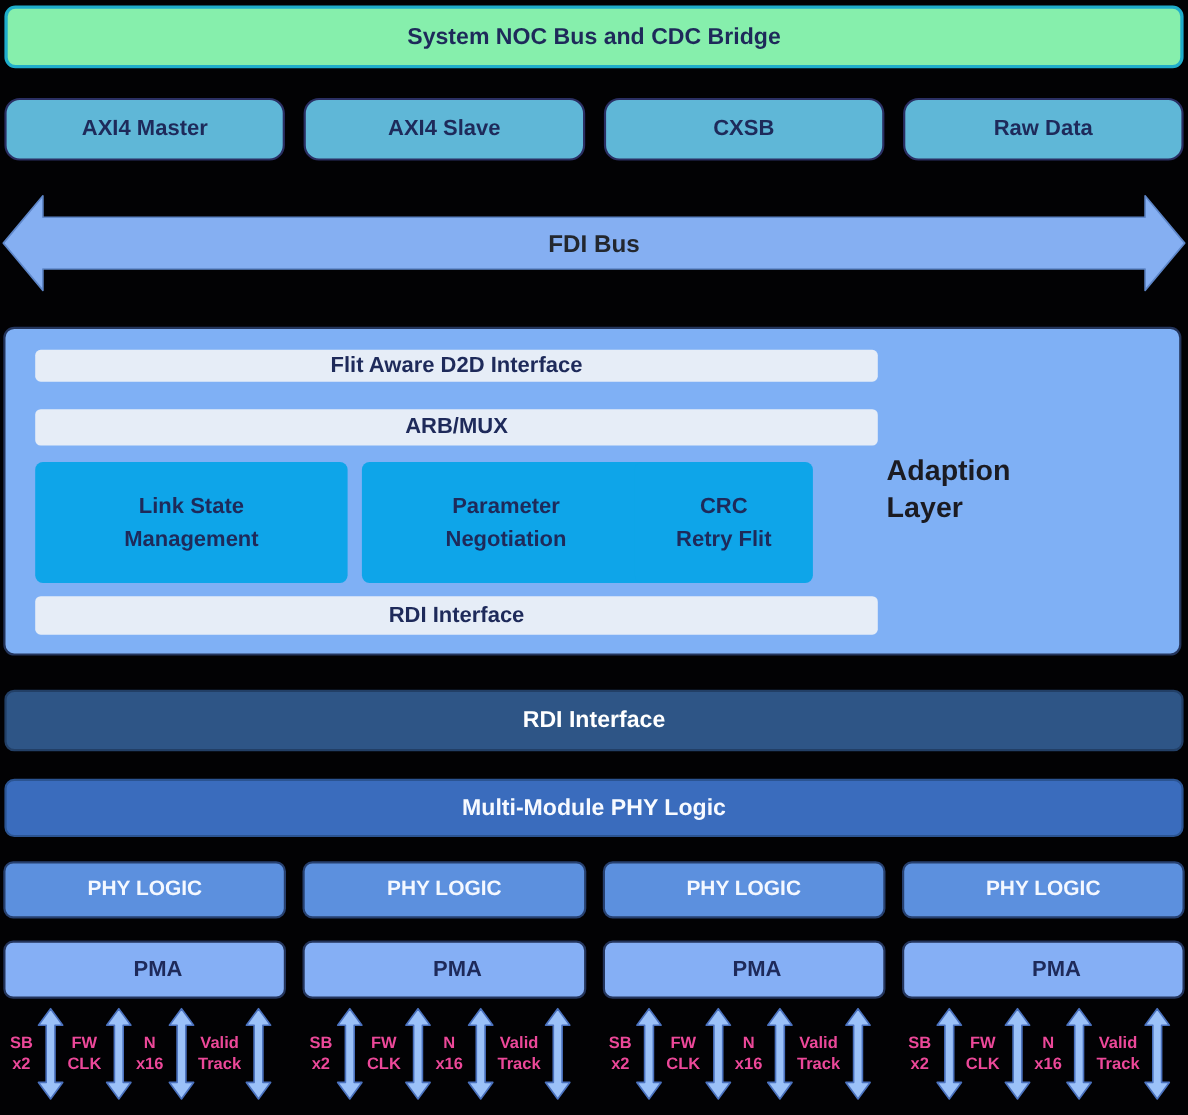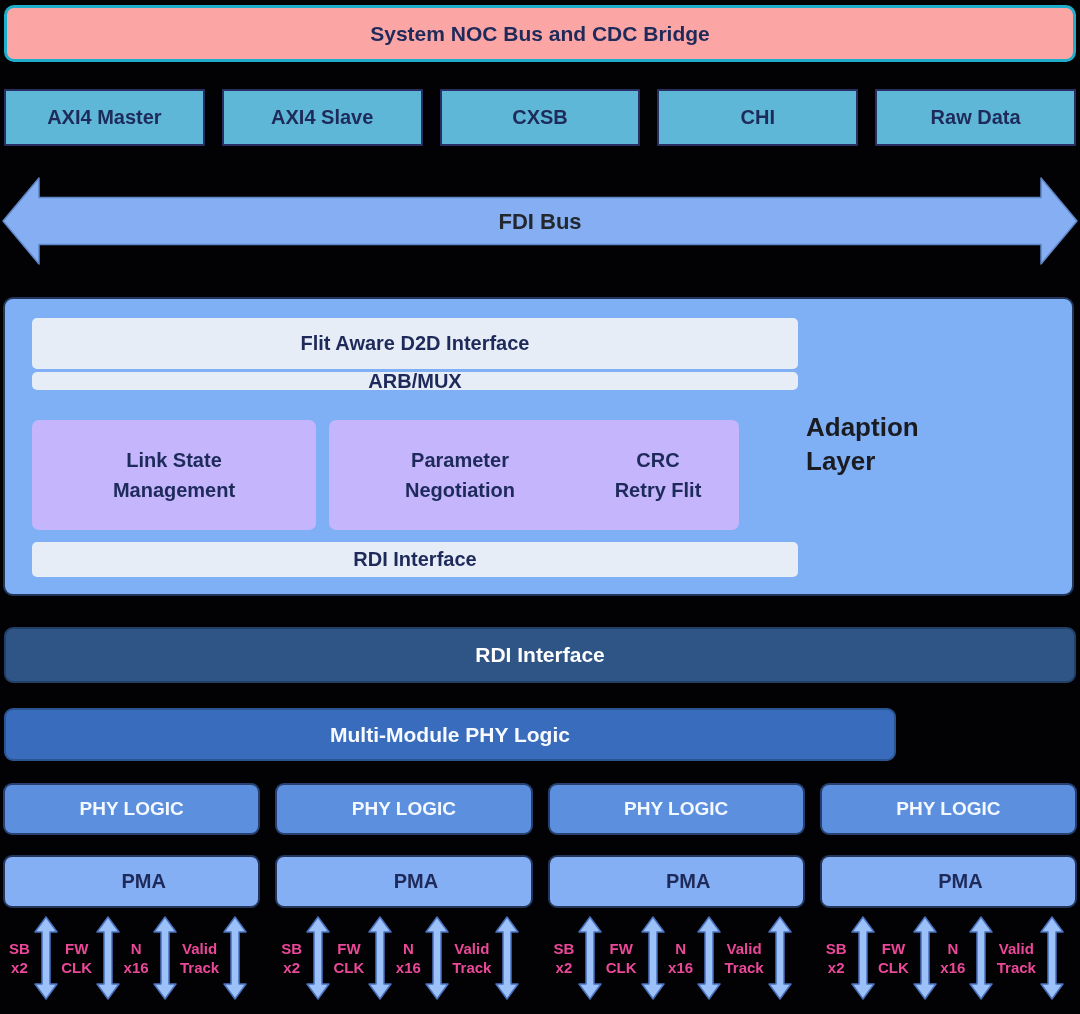--- a/index.html
+++ b/index.html
@@ -7,32 +7,32 @@
   body {
     width: 1080px; height: 1014px;
     font-family: "Liberation Sans", "DejaVu Sans", sans-serif;
     position: relative; overflow: hidden;
   }
   .stage { position: relative; width: 1080px; height: 1014px; background: #020204; }
 
   
   .noc-banner {
     position: absolute; left: 4px; top: 5px; width: 1072px; height: 57px;
-    background: #fca5a5; border: 3px solid #1FADCB; border-radius: 10px;
+    background: #86efac; border: 3px solid #1FADCB; border-radius: 10px;
     display: flex; align-items: center; justify-content: center;
     font-size: 21px; font-weight: 700; color: #1E2A5A;
   }
 
   
   .proto-row {
     position: absolute; left: 4px; top: 89px; width: 1072px; height: 57px;
     display: flex; gap: 17px;
   }
   .proto-box {
-    flex: 1; background: #5FB7D7; border: 2px solid #2A2F63; border-radius: 1px;
+    flex: 1; background: #5FB7D7; border: 2px solid #2A2F63; border-radius: 14px;
     display: flex; align-items: center; justify-content: center;
     font-size: 20px; font-weight: 700; color: #1E2A5A;
   }
 
   
   .fdi-svg { position: absolute; left: 0; top: 175px; display: block; }
   .fdi-svg polygon { fill: #85AFF2; stroke: #5E86C8; stroke-width: 1.5; stroke-linejoin: round; }
   .fdi-text { font-family: "Liberation Sans", "DejaVu Sans", sans-serif;
               font-size: 22px; font-weight: 700; fill: #23272E; }
 
@@ -40,26 +40,26 @@
   .adaption {
     position: absolute; left: 3px; top: 297px; width: 1071px; height: 299px;
     background: #7FB0F5; border: 2px solid #24355C; border-radius: 10px;
   }
   .bar {
     position: absolute; left: 27px; width: 766px;
     background: #E6EDF7; border-radius: 5px;
     display: flex; align-items: center; justify-content: center;
     font-size: 20px; font-weight: 700; color: #1E2A5A;
   }
-  .bar-flit { top: 19px;  height: 51px; }
-  .bar-arb  { top: 73px;  height: 18px; }
+  .bar-flit { top: 19px;  height: 29px; }
+  .bar-arb  { top: 73px;  height: 33px; }
   .bar-rdi  { top: 243px; height: 35px; }
   .block {
     position: absolute; top: 121px; height: 110px;
-    background: #c4b5fd; border-radius: 7px;
+    background: #0ea5e9; border-radius: 7px;
     display: flex; align-items: center; justify-content: center;
     text-align: center; white-space: pre-line; line-height: 1.5;
     font-size: 20px; font-weight: 700; color: #1E2A5A;
   }
   .blk-lsm { left: 27px;  width: 284px; }
   .blk-pn  { left: 324px; width: 262px; }
   .blk-crc { left: 572px; width: 162px; }
   .adaption-title {
     position: absolute; left: 801px; top: 112px; width: 260px;
     text-align: left; white-space: pre-line; line-height: 1.3;
@@ -67,21 +67,21 @@
   }
 
   
   .rdi-dark {
     position: absolute; left: 4px; top: 627px; width: 1072px; height: 56px;
     background: #2E5586; border: 2px solid #223F66; border-radius: 9px;
     display: flex; align-items: center; justify-content: center;
     font-size: 21px; font-weight: 700; color: #FFFFFF;
   }
   .mm-bar {
-    position: absolute; left: 4px; top: 708px; width: 892px; height: 53px;
+    position: absolute; left: 4px; top: 708px; width: 1072px; height: 53px;
     background: #3A6CBD; border: 2px solid #2B5492; border-radius: 9px;
     display: flex; align-items: center; justify-content: center;
     font-size: 21px; font-weight: 700; color: #F7FAFF;
   }
 
   
   .phy-row, .pma-row, .sig-row {
     position: absolute; left: 3px; width: 1074px; display: flex; gap: 15px;
   }
   .phy-row { top: 783px; height: 52px; }
@@ -115,21 +115,20 @@
 <body>
 
 <div class="stage">
 
   <div class="noc-banner">System NOC Bus and CDC Bridge</div>
 
   <div class="proto-row">
     <div class="proto-box">AXI4 Master</div>
     <div class="proto-box">AXI4 Slave</div>
     <div class="proto-box">CXSB</div>
-    <div class="proto-box">CHI</div>
     <div class="proto-box">Raw Data</div>
   </div>
 
   <svg class="fdi-svg" width="1080" height="92" viewBox="0 0 1080 92">
     <polygon points="3,46 39,3 39,22.5 1041,22.5 1041,3 1077,46 1041,89 1041,69.5 39,69.5 39,89"></polygon>
     <text class="fdi-text" x="540" y="54" text-anchor="middle">FDI Bus</text>
   </svg>
 
   <div class="adaption">
     <div class="bar bar-flit">Flit Aware D2D Interface</div>

